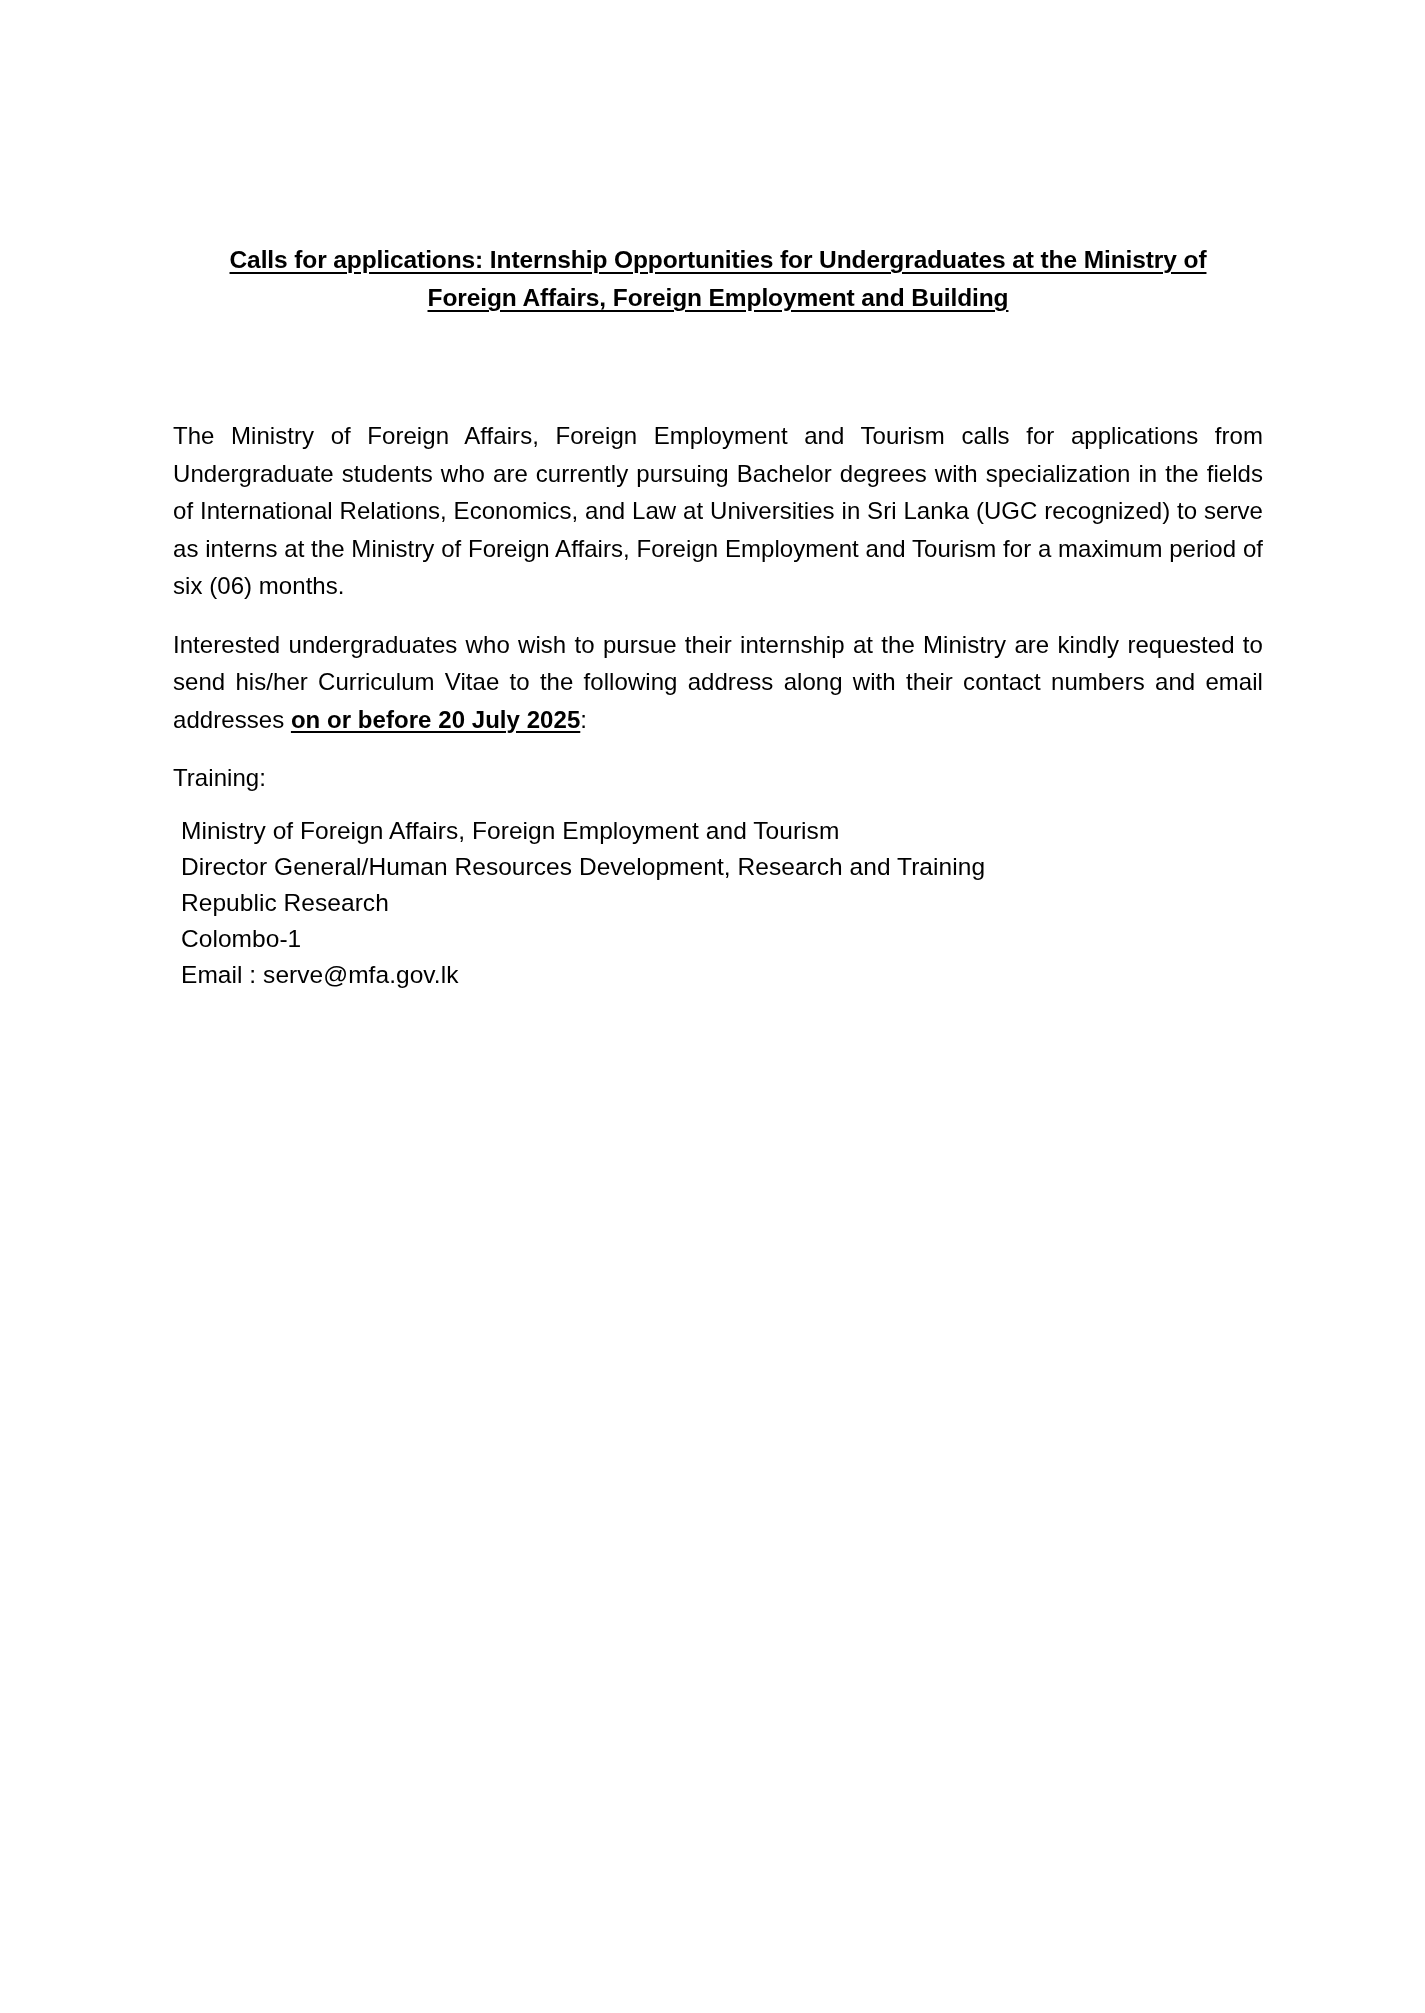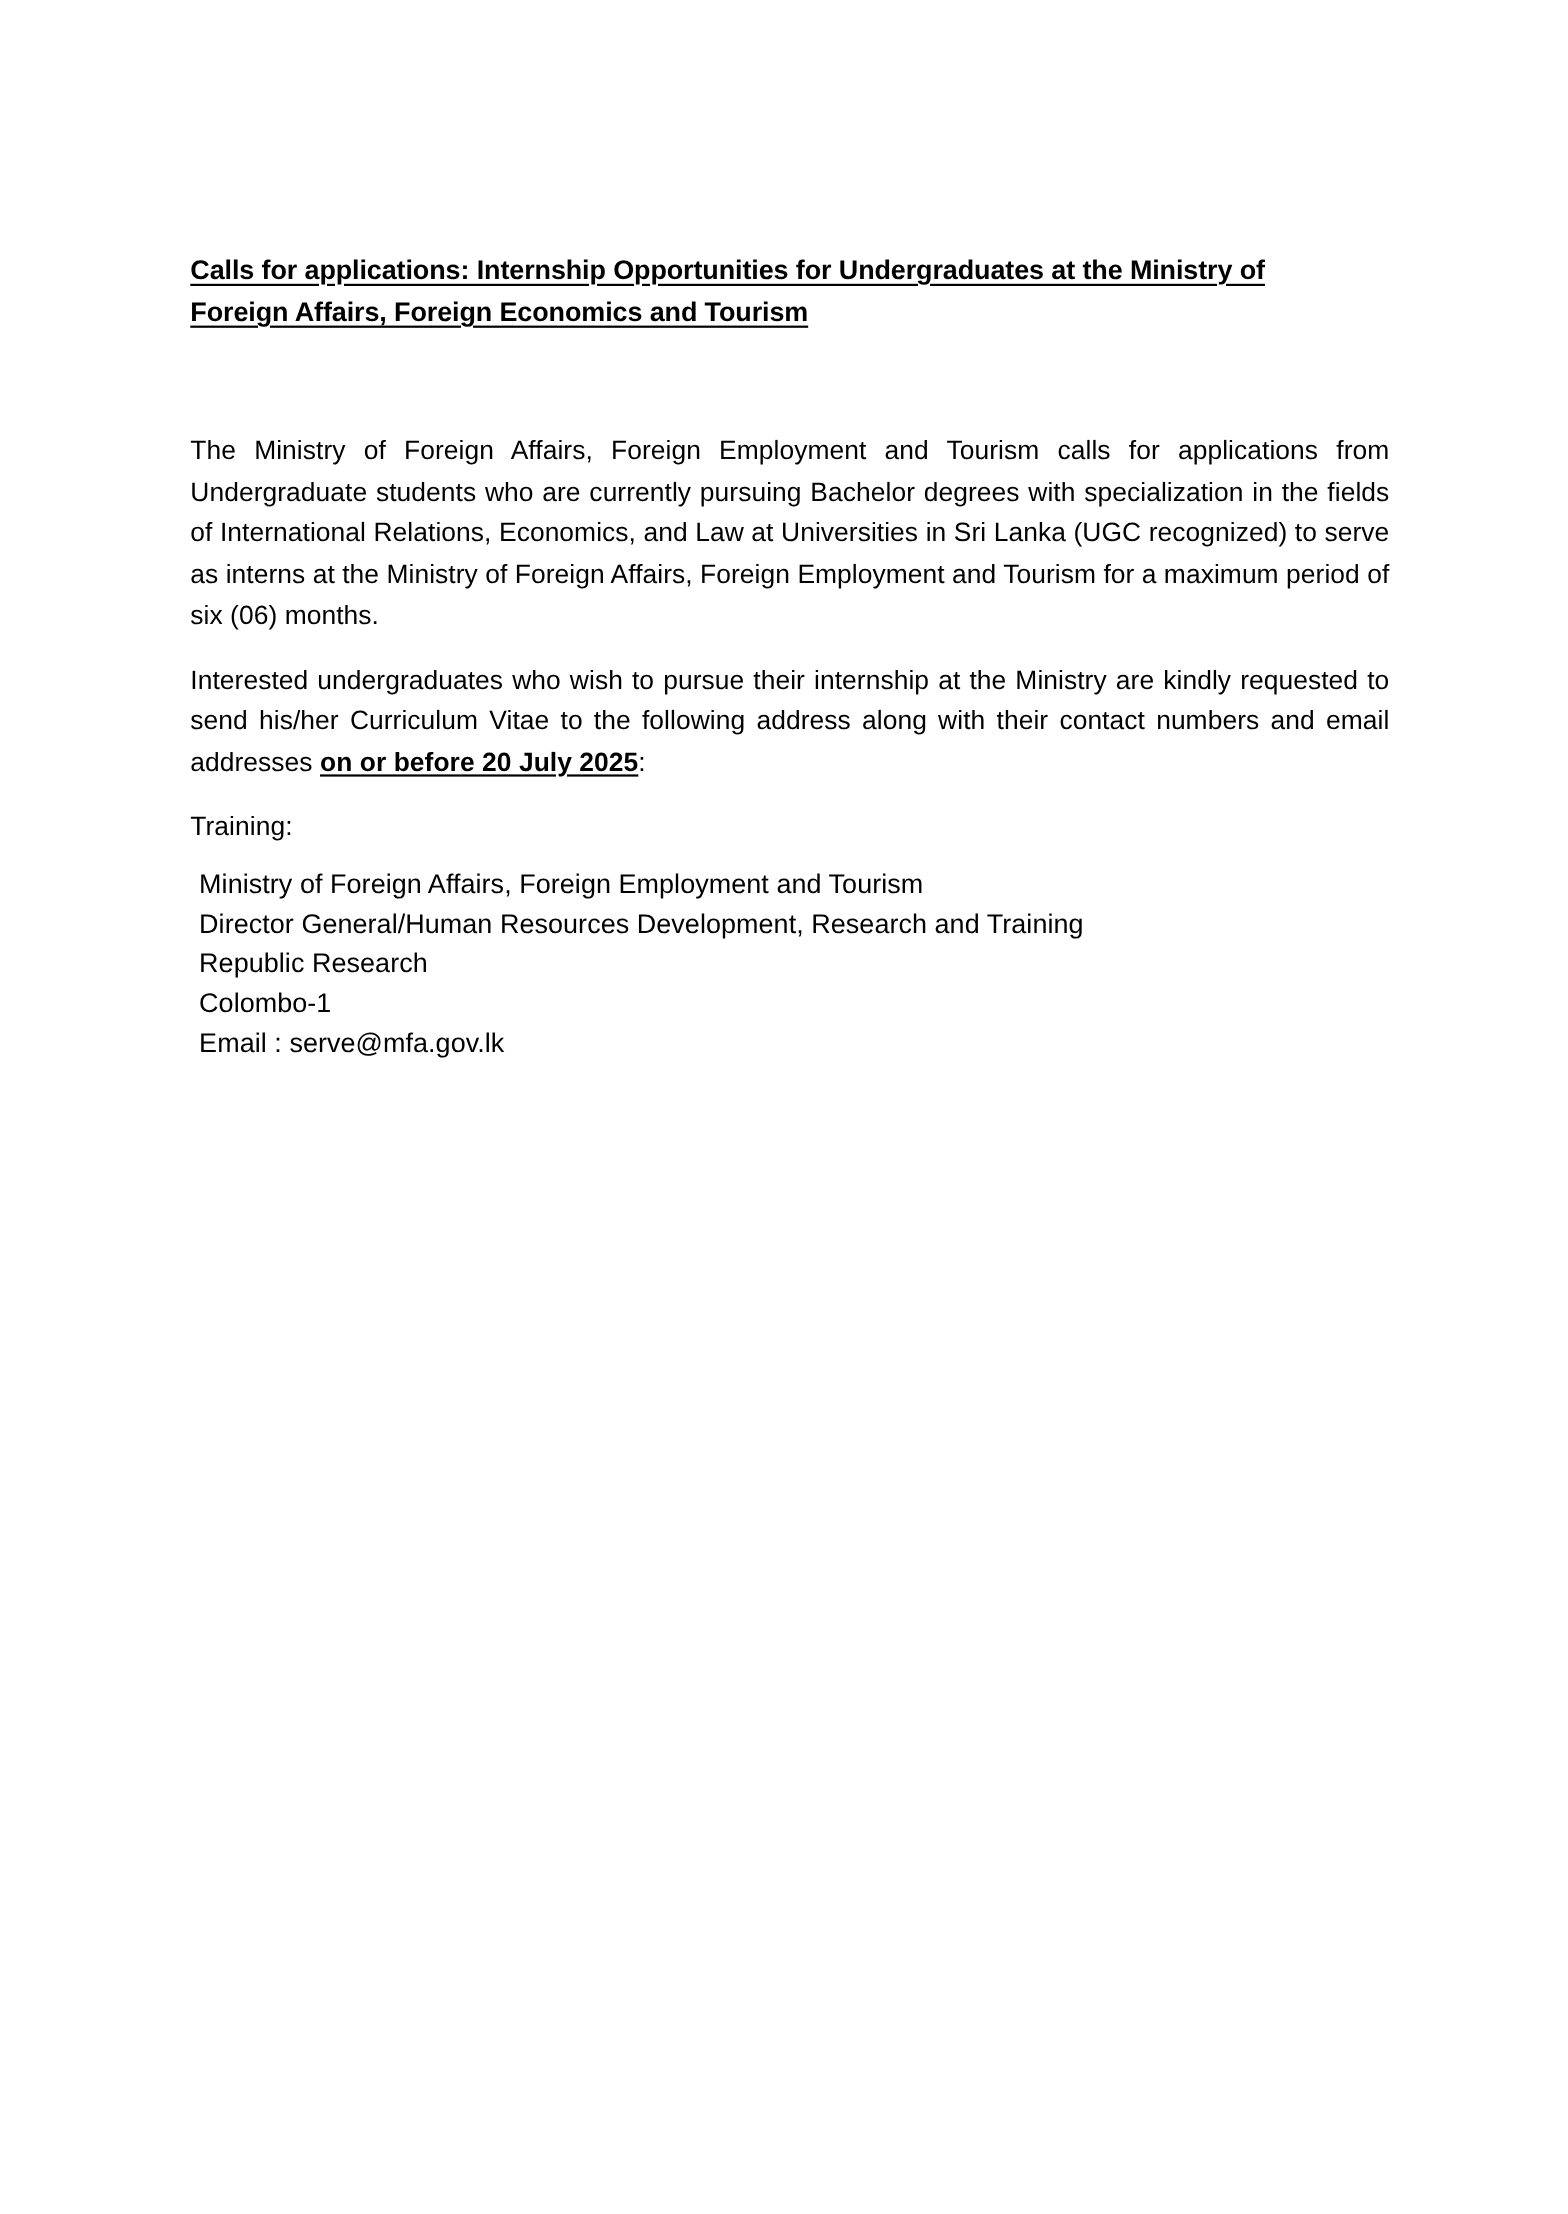--- a/index.html
+++ b/index.html
@@ -24,23 +24,23 @@
     left: 173px;
     top: 228px;
     width: 1090px;
   }
 
   
   .doc-title {
     font-size: 24.5px;
     font-weight: bold;
     line-height: 38px;
-    text-align: left;
+    text-align: center;
     letter-spacing: -0.1px;
-    margin: 0;
+    margin: 13px;
   }
   .doc-title .u {
     text-decoration: underline;
     text-underline-offset: 4px;
     text-decoration-thickness: 2px;
   }
 
   
   .para {
     font-size: 24px;
@@ -75,21 +75,21 @@
     letter-spacing: 0.05px;
   }
   .address-line { white-space: nowrap; }
 </style>
 </head>
 <body>
 
 <div class="page">
   <div class="content">
 
-    <h1 class="doc-title"><span class="u">Calls for applications: Internship Opportunities for Undergraduates at the Ministry of</span><br><span class="u">Foreign Affairs, Foreign Economics and Tourism</span></h1>
+    <h1 class="doc-title"><span class="u">Calls for applications: Internship Opportunities for Undergraduates at the Ministry of</span><br><span class="u">Foreign Affairs, Foreign Employment and Building</span></h1>
 
     <div class="gap-title-to-body"></div>
 
     <p class="para">The Ministry of Foreign Affairs, Foreign Employment and Tourism calls for applications from Undergraduate students who are currently pursuing Bachelor degrees with specialization in the fields of International Relations, Economics, and Law at Universities in Sri Lanka (UGC recognized) to serve as interns at the Ministry of Foreign Affairs, Foreign Employment and Tourism for a maximum period of six (06) months.</p>
 
     <div class="gap-para"></div>
 
     <p class="para"><span>Interested undergraduates who wish to pursue their internship at the Ministry are kindly requested to send his/her Curriculum Vitae to the following address along with their contact numbers and email addresses </span><b>on or before 20 July 2025</b><span>:</span></p>
 
     <div class="gap-before-address"></div>

